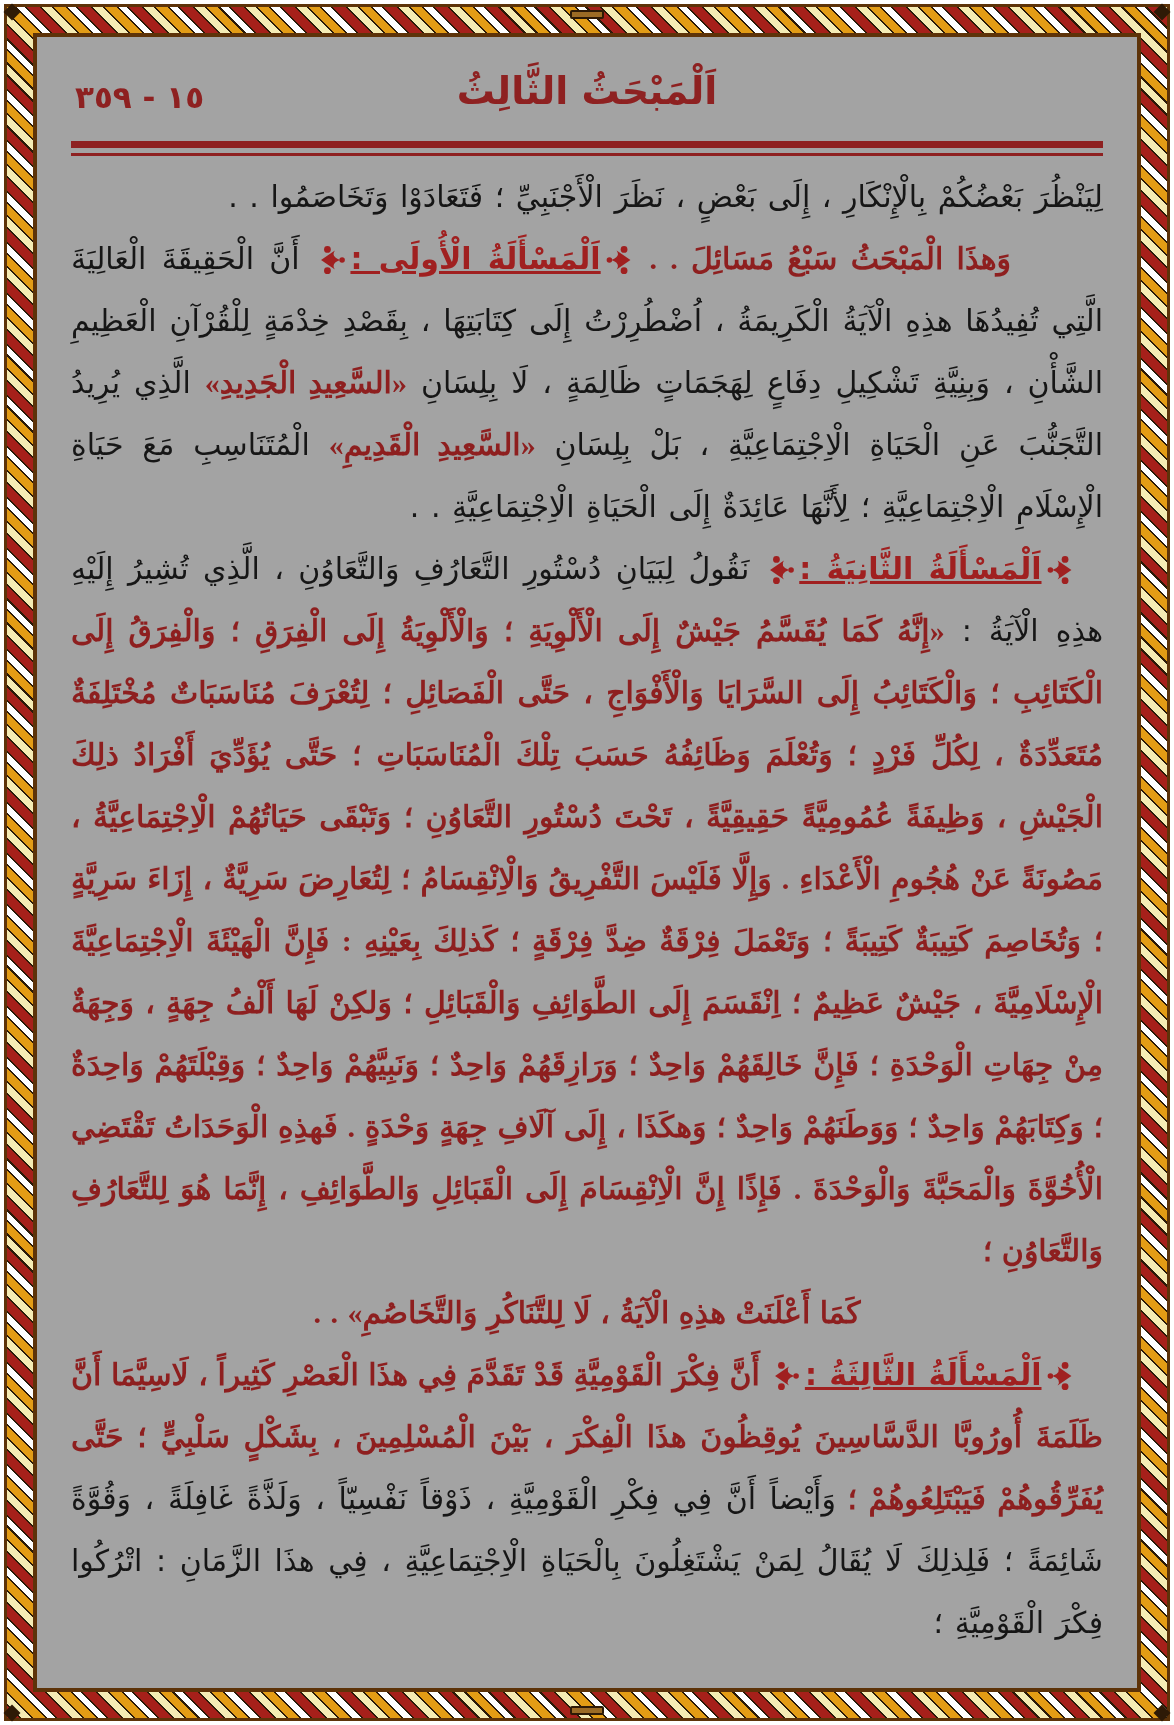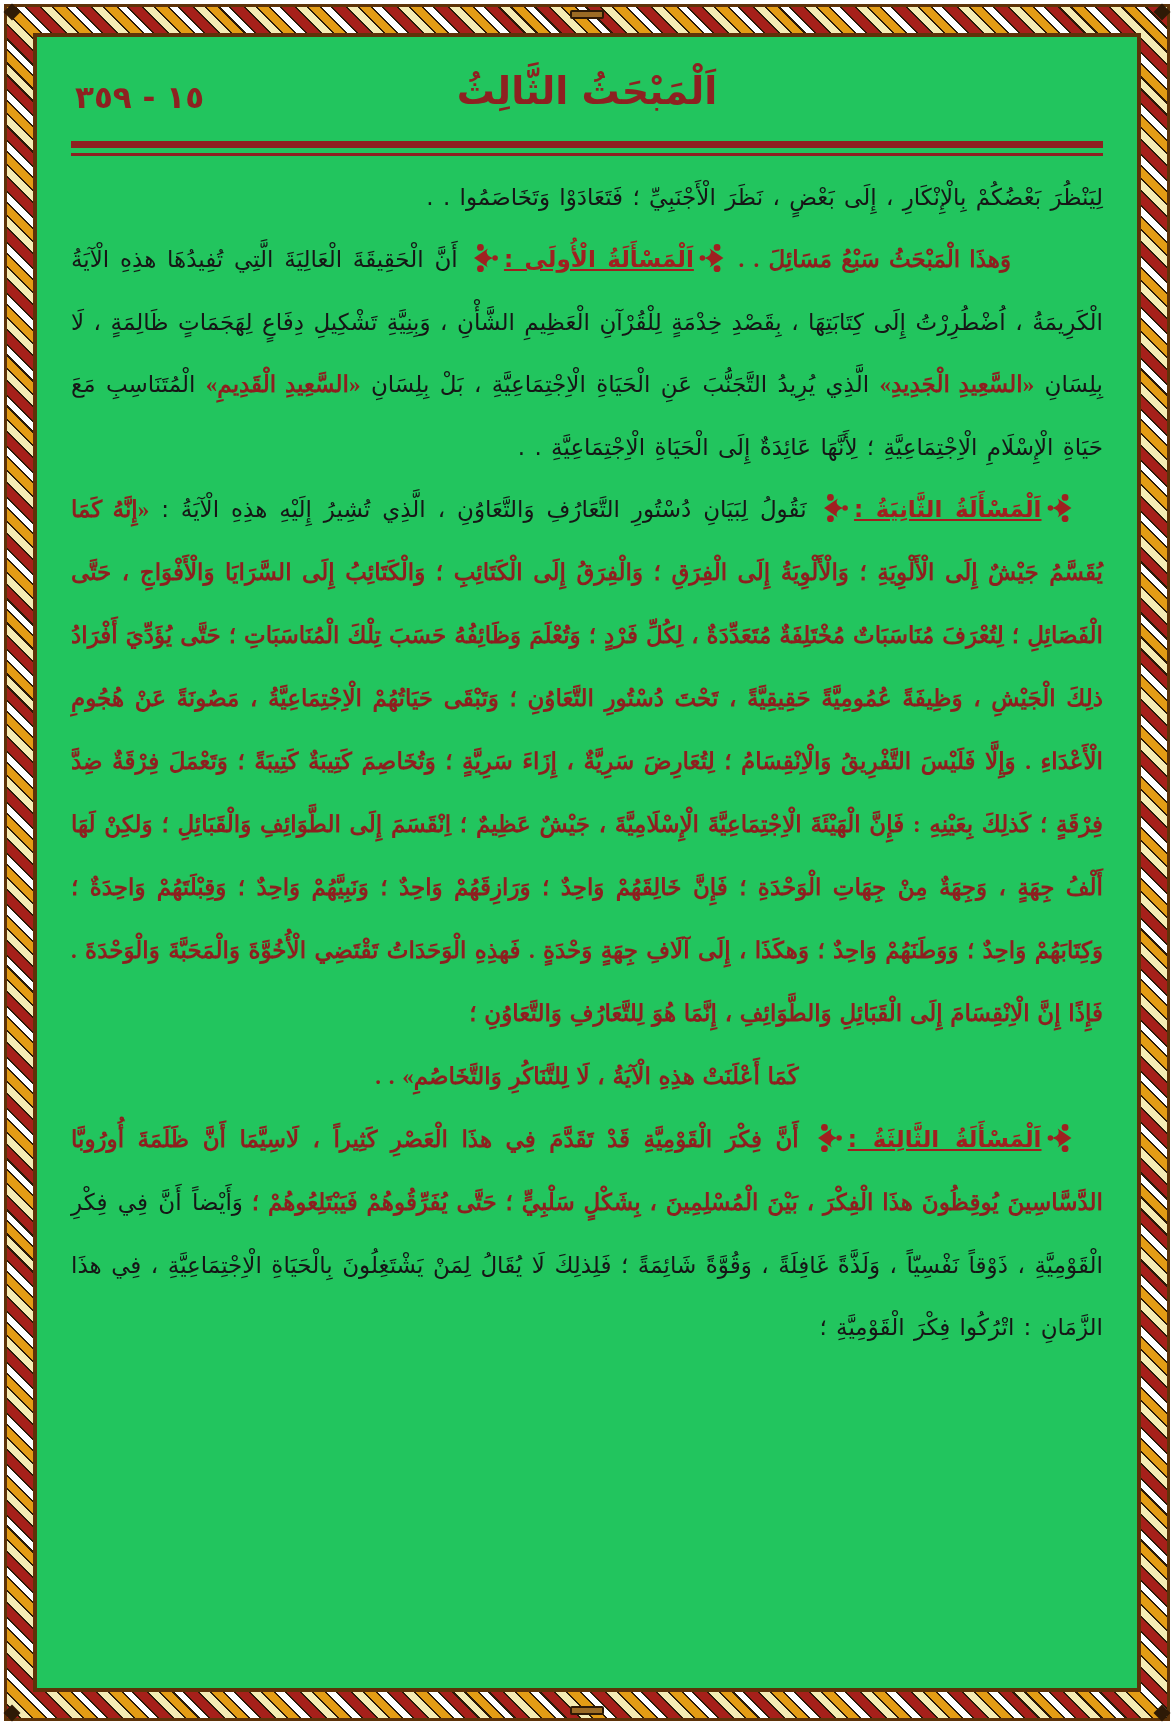--- a/index.html
+++ b/index.html
@@ -19,21 +19,21 @@
     border:3px solid #5d3309;
     background:
       repeating-linear-gradient(45deg,
         #a6201a 0 9px,  #2b1a08 9px 10.5px,
         #f5ecb4 10.5px 17.5px, #2b1a08 17.5px 19px,
         #e39c15 19px 27px, #2b1a08 27px 28.5px,
         #ffffff 28.5px 34.5px, #2b1a08 34.5px 36px);
   }
   .content {
     position:absolute; inset:33px;
-    background:#22c55e;
+    background:#a3a3a3;
     border:4px solid #5d3309;
     padding:18px 34px 0 34px;
   }
   .finial {
     position:absolute; width:12px; height:12px;
     background:#2e1a06; transform:rotate(45deg);
   }
   .f-tl { top:-1px; left:-1px; }
   .f-tr { top:-1px; right:-1px; }
   .f-bl { bottom:-1px; left:-1px; }
@@ -58,21 +58,21 @@
     font-size:38px; font-weight:bold; color:#8e2121;
   }
   .rule { margin:6px 0 10px 0; }
   .rule .bar1 { height:7px; background:#8e2121; }
   .rule .bar2 { height:3px; background:#8e2121; margin-top:5px; }
 
   
   .body {
     direction:rtl;
     text-align:justify;
-    font-size:23px;
+    font-size:30px;
     line-height:62px;
     color:#161616;
     word-spacing:2px;
   }
   .body p { margin:0; }
   .indent-lg { text-indent:92px; }
   .indent-sm { text-indent:26px; }
   .centered { text-align:left; text-align-last:center; }
 
   .red  { color:#8e1f1f; font-weight:bold;font-family:Liberation Serif, serif; }

